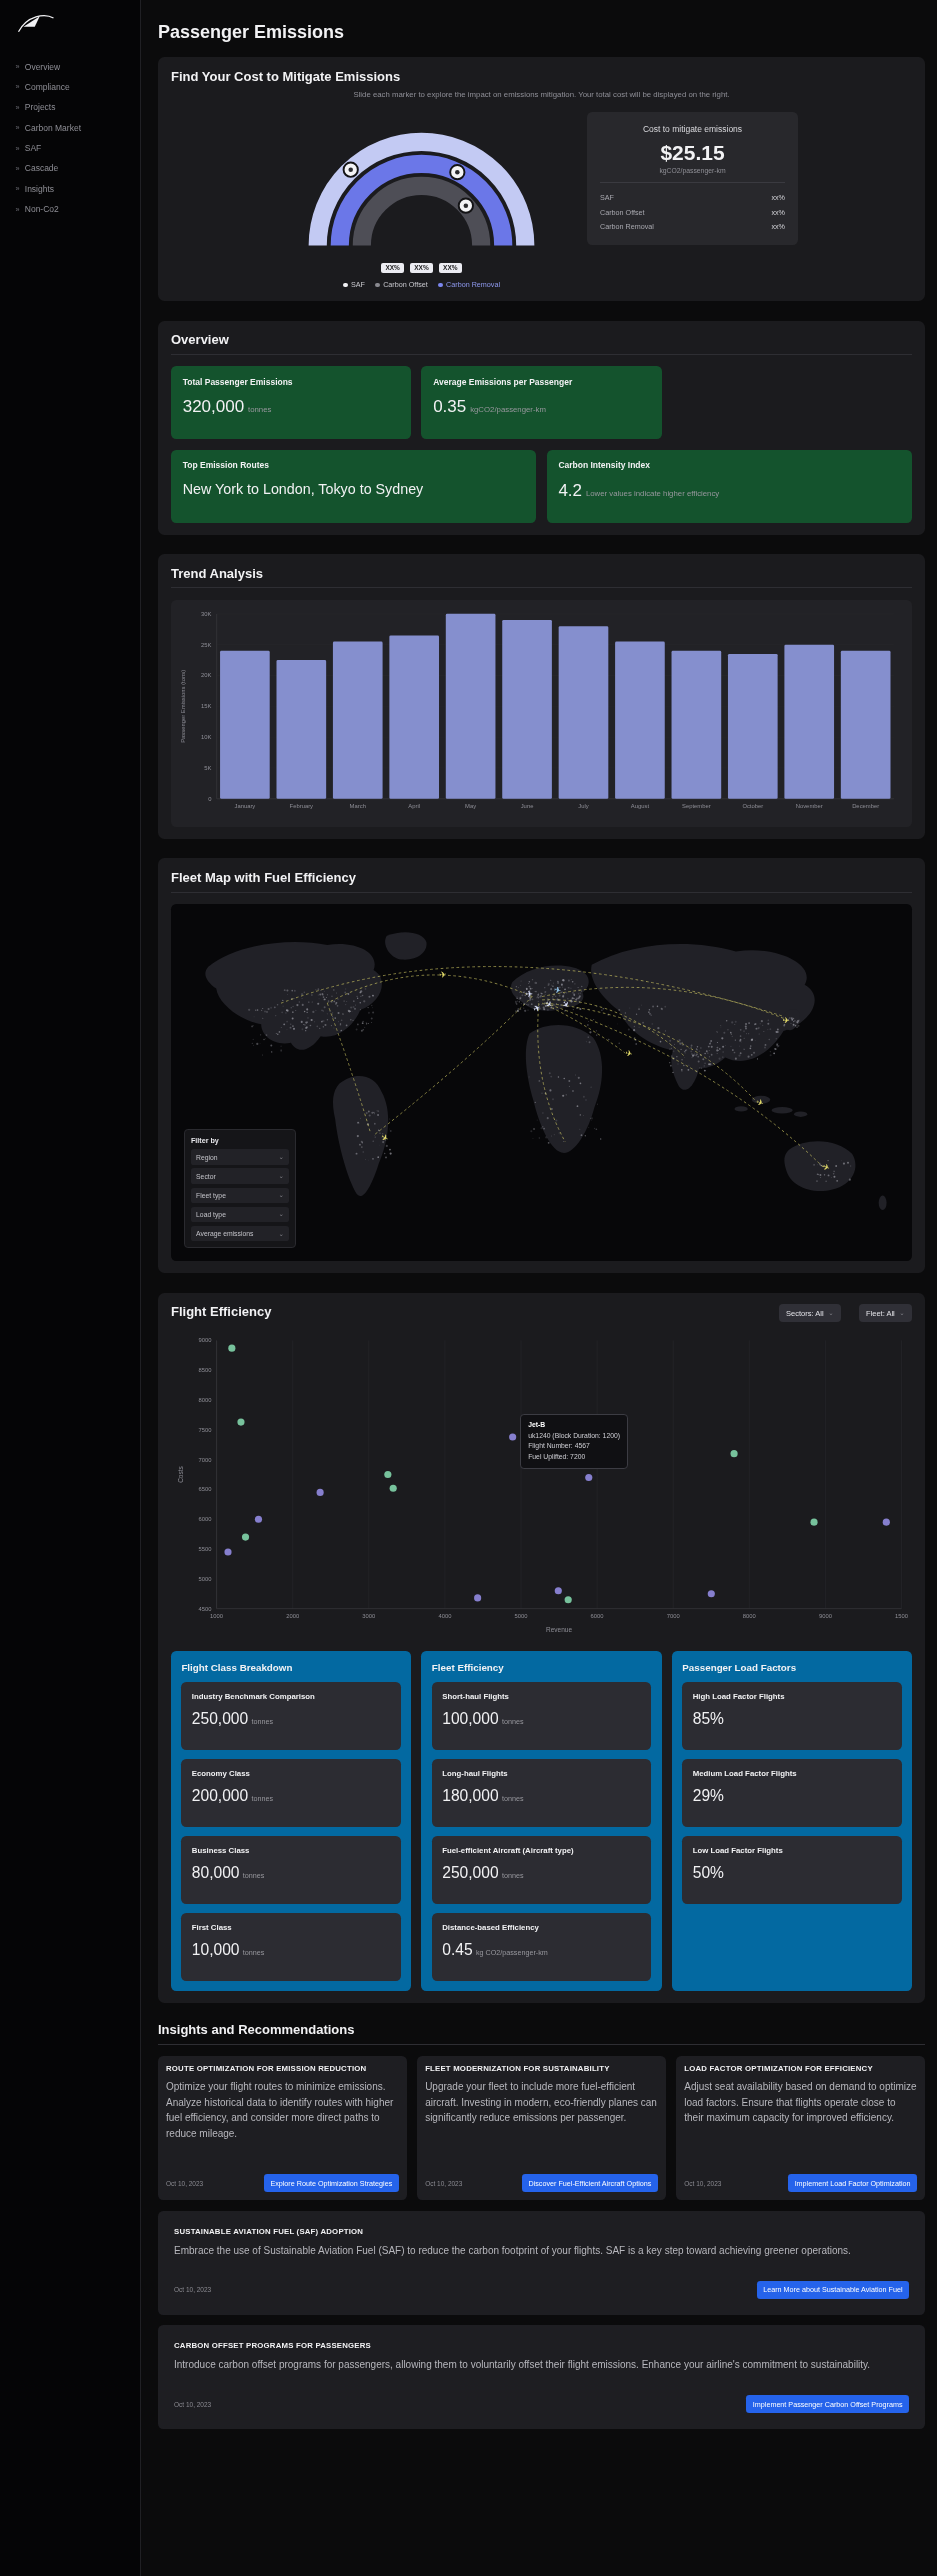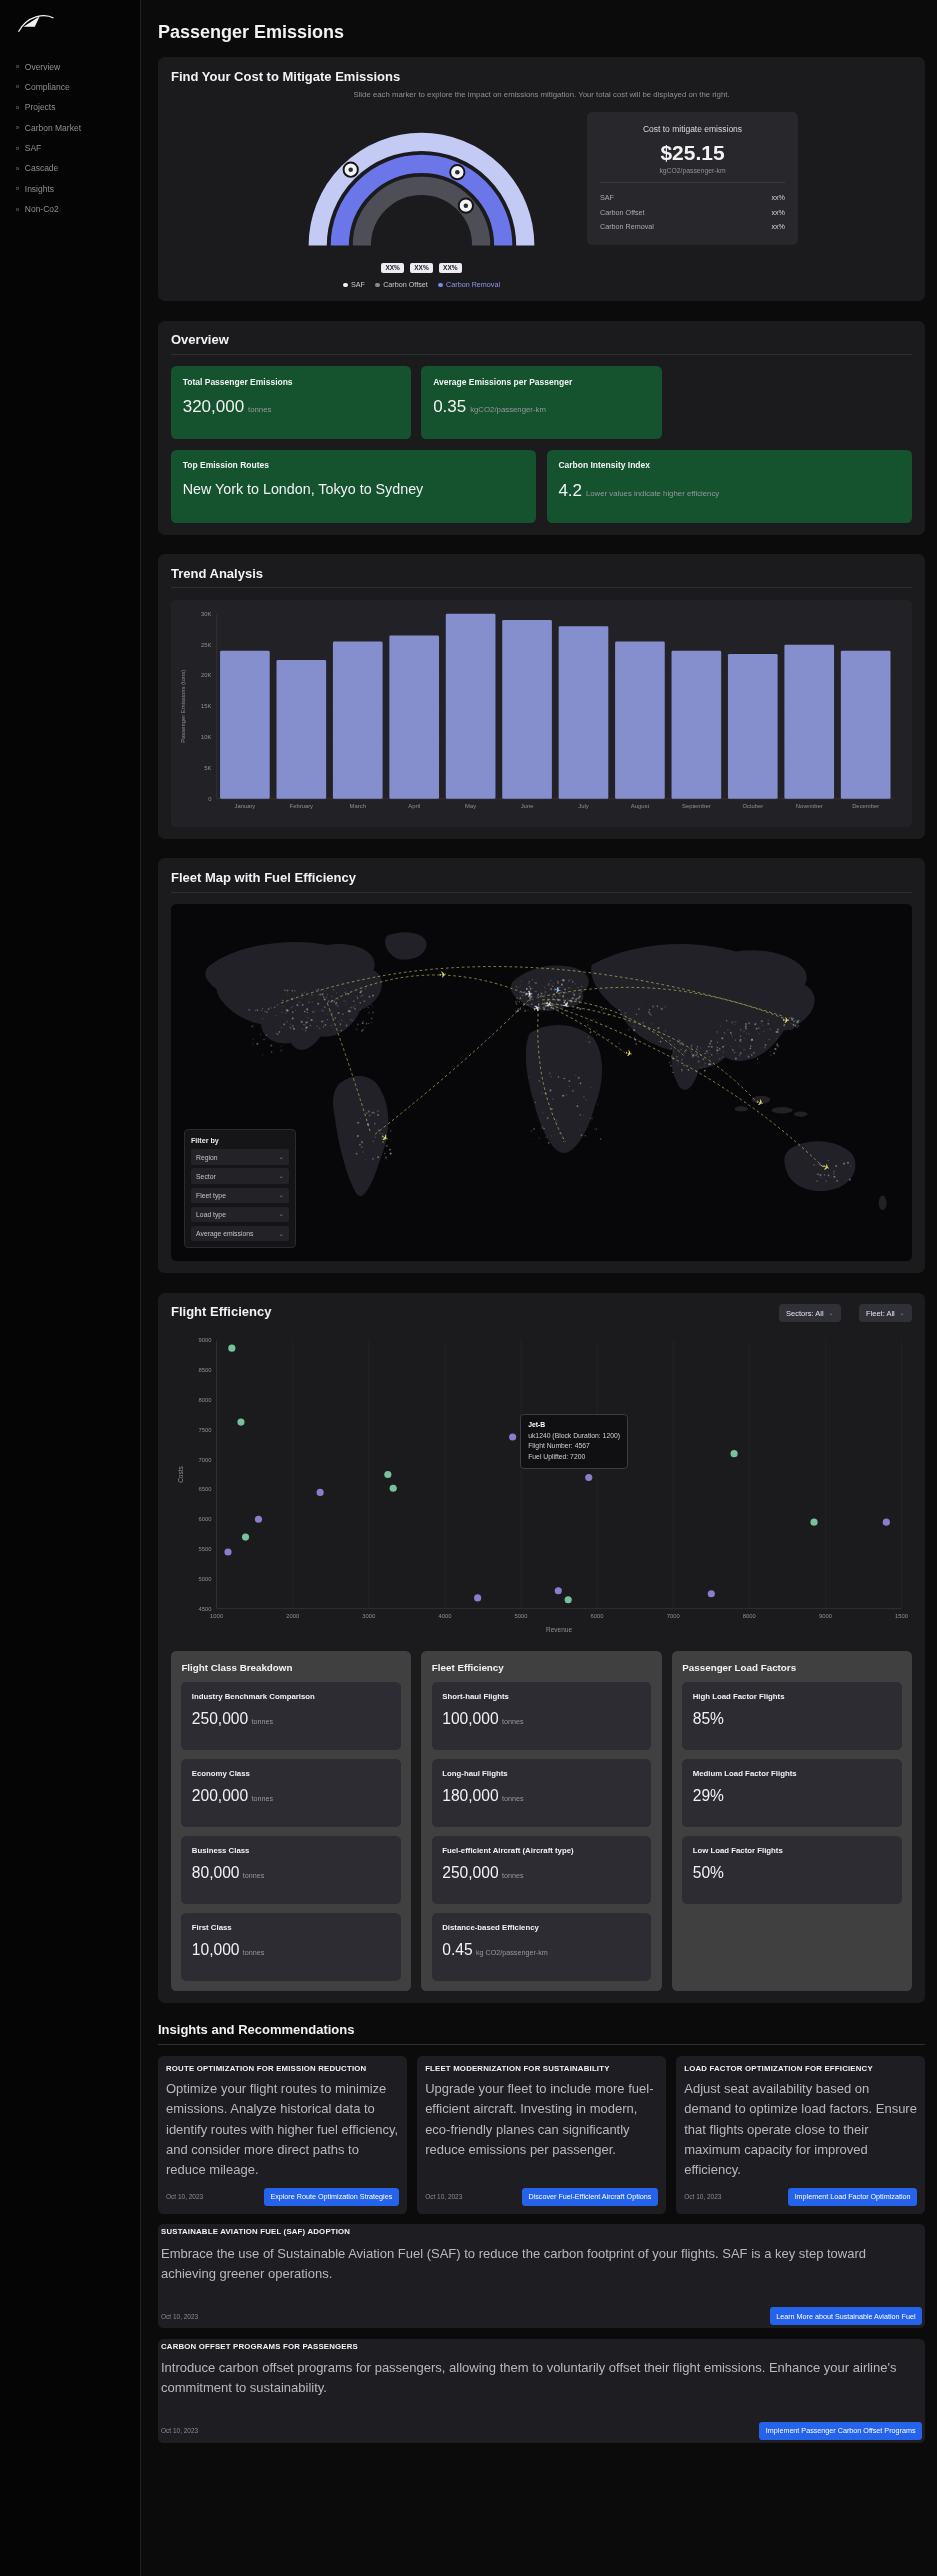--- a/index.html
+++ b/index.html
@@ -91,43 +91,43 @@
   }
   .scatter-wrap { position:relative; }
   .scatter-tooltip {
     position:absolute; background:#101013; border:0.7px solid #3c3c43;
     border-radius:3.9px; padding:5.2px 7.2px; font-size:6.8px; line-height:1.55; color:#cfcfd5;
     pointer-events:none; white-space:nowrap;
   }
   .tt-title { font-weight:bold; color:#ffffff; }
 
   .cols { display:grid; grid-template-columns:repeat(3,1fr); gap:10.4px; margin-top:13px; }
-  .col-card { background:#404040; border-radius:5.2px; padding:10.4px; }
+  .col-card { background:#0369a1; border-radius:5.2px; padding:10.4px; }
   .col-title { font-size:9.8px; font-weight:bold; margin-bottom:9px; }
   .mini-card { background:#2c2c32; border-radius:5.2px; padding:10.4px; margin-bottom:9px; min-height:68px; }
   .mini-card:last-child { margin-bottom:0; }
   .mini-label { font-size:7.8px; font-weight:bold; margin-bottom:9px; }
   .mini-value { font-size:15.6px; }
   .mini-unit { font-size:7.2px; color:#97979d; margin-left:3.3px; }
 
   
   .insight-card {
     background:#1e1e22; border-radius:5.2px; padding:8px;
     display:flex; flex-direction:column; min-height:144px;
   }
   .insight-title { font-size:7.8px; font-weight:bold; letter-spacing:0.2px; margin-bottom:5.9px; }
-  .insight-body { font-size:13px; color:#b7b7bd; line-height:1.55; flex:1; }
+  .insight-body { font-size:10px; color:#b7b7bd; line-height:1.55; flex:1; }
   .insight-foot { display:flex; justify-content:space-between; align-items:center; gap:6.5px; margin-top:7.8px; }
   .insight-date { font-size:6.5px; color:#8a8a91; }
   .btn {
     background:#2563eb; color:#fff; border:none; border-radius:3.3px;
     font-size:7.2px; padding:4.6px 6.5px; cursor:pointer;
     font-family:"Liberation Sans", sans-serif; text-align:center;
   }
-  .insight-wide { background:#1e1e22; border-radius:5.2px; padding:3px; margin-top:10.4px; min-height:104px; display:flex; flex-direction:column; }
+  .insight-wide { background:#1e1e22; border-radius:5.2px; padding:16px; margin-top:10.4px; min-height:104px; display:flex; flex-direction:column; }
   .insight-wide .insight-body { flex:1; margin-top:1.3px; }
 </style>
 </head>
 <body>
 
 <div class="app">
 
   <aside>
     <div class="logo">
       <svg width="40" height="26" viewBox="0 0 64 40">

